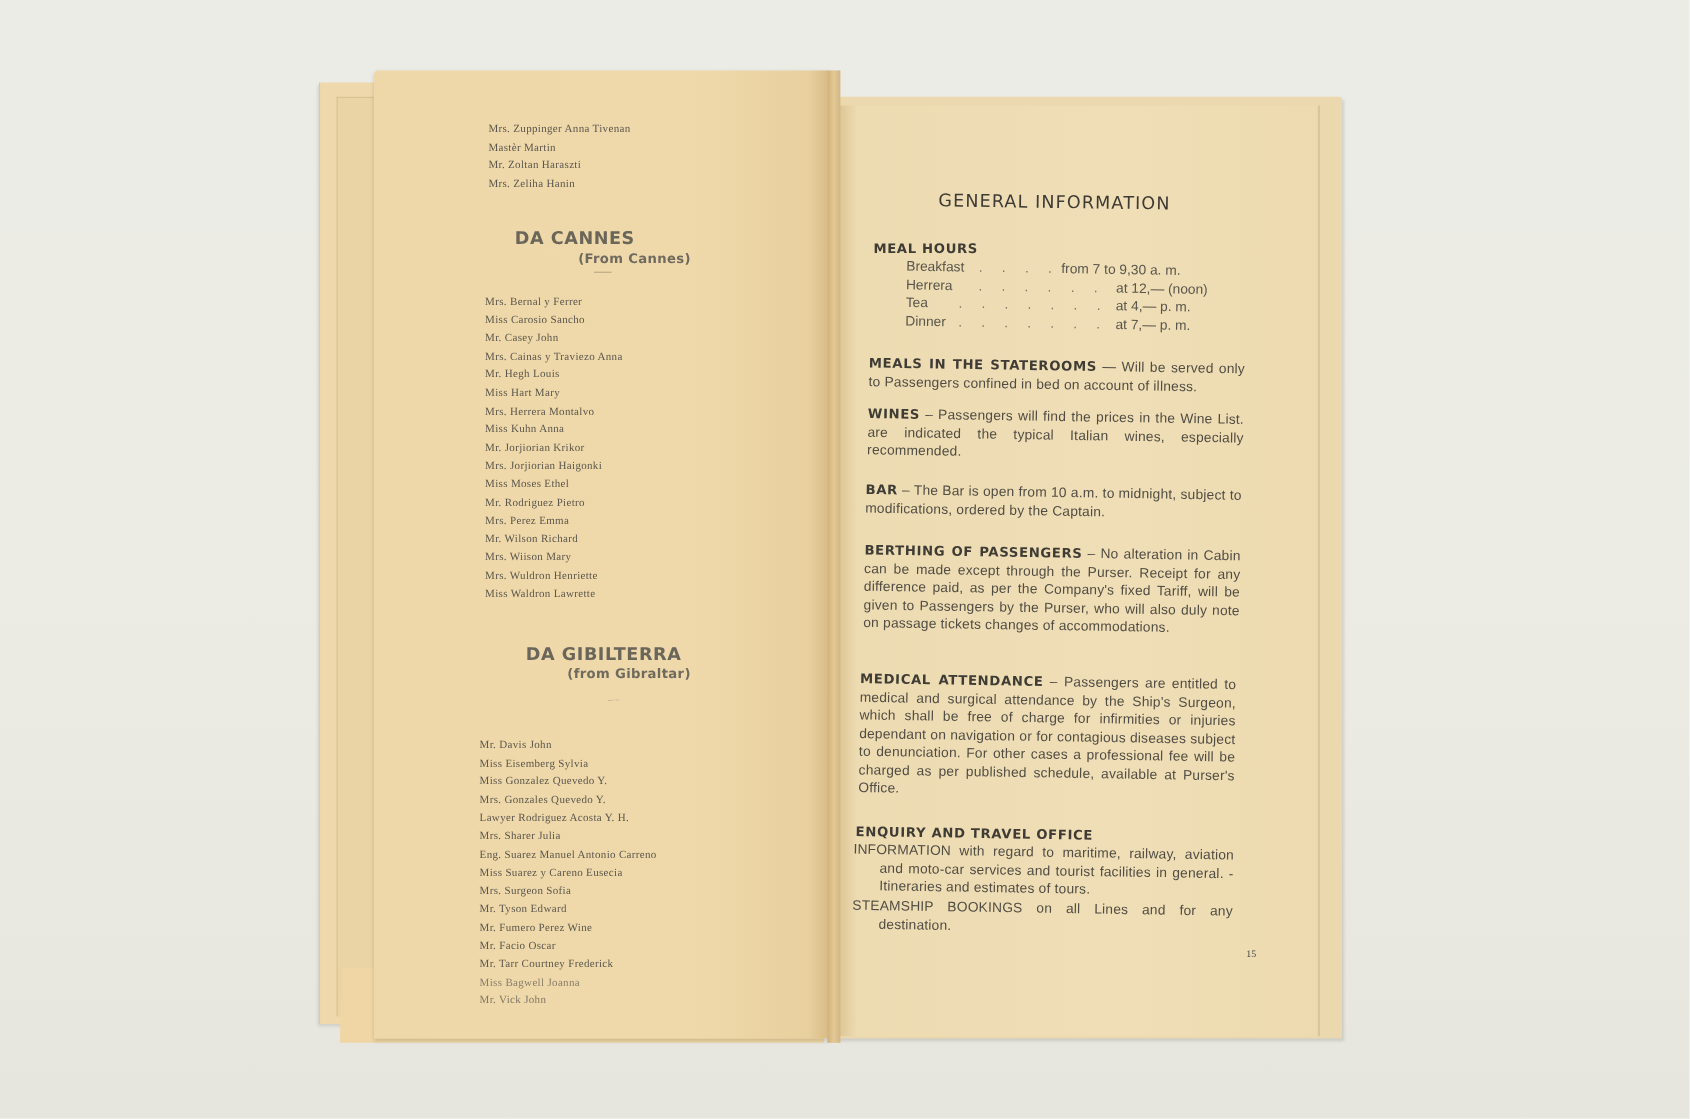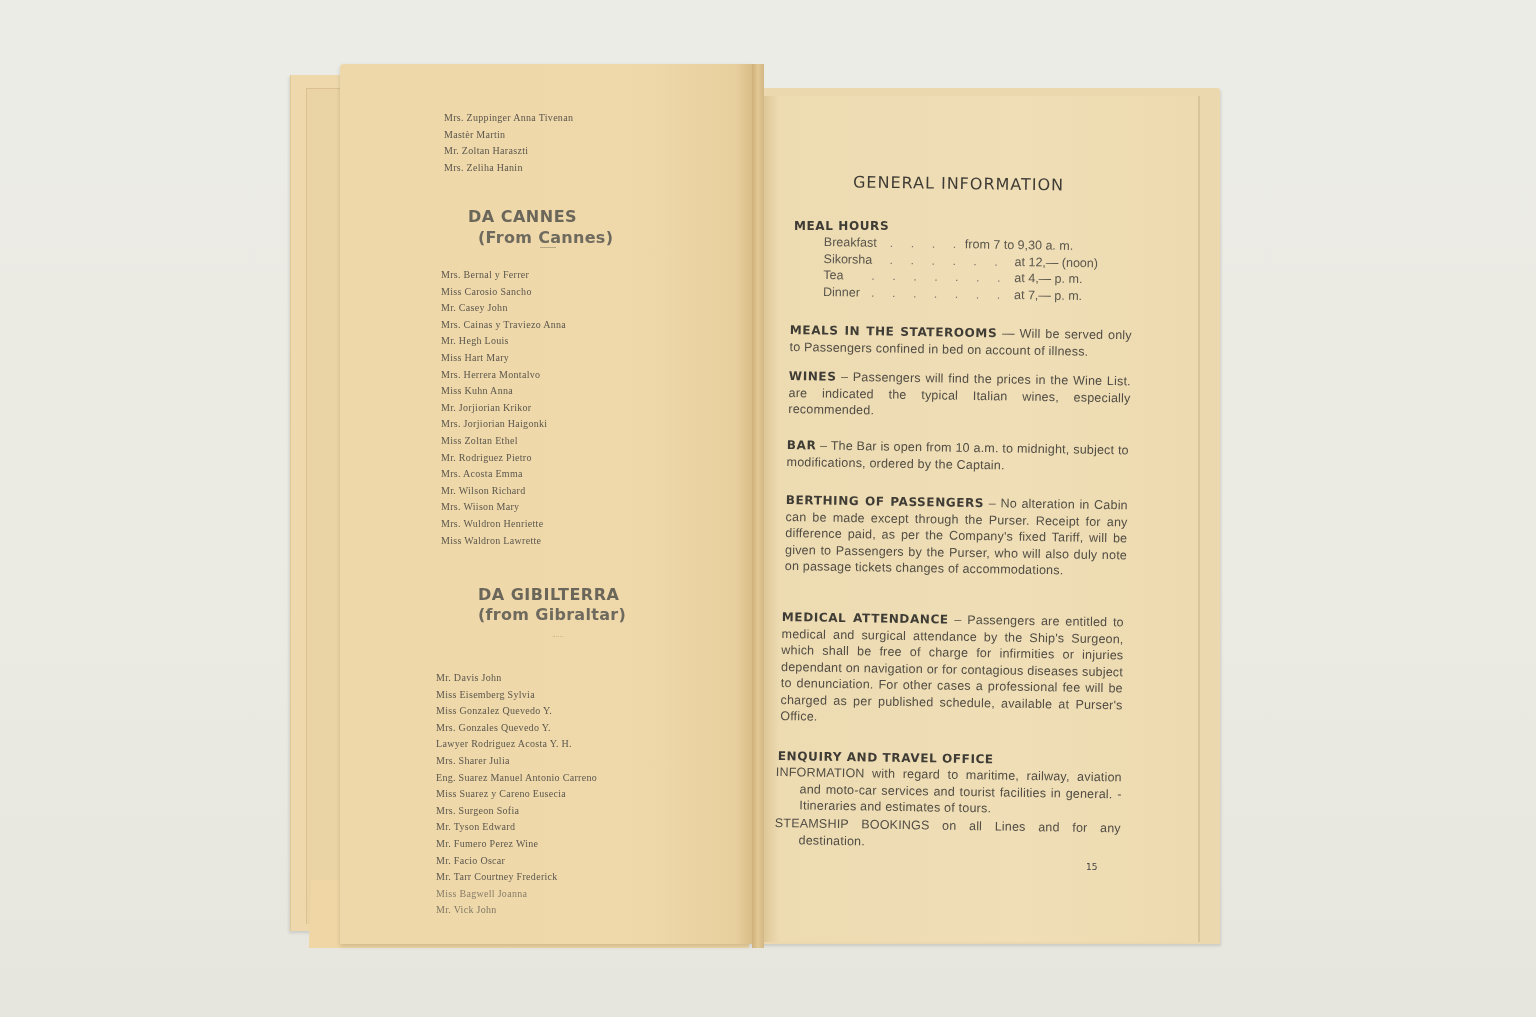--- a/index.html
+++ b/index.html
@@ -52,22 +52,22 @@
     .name-list { list-style:none; margin:0; padding:0; }
     .name-list li {
       font-size:10px; line-height:16.6px; color:#5b574d; letter-spacing:0.3px;
       white-space:nowrap;
     }
     .sec-title {
       font-family:"DejaVu Sans", sans-serif; font-weight:bold; font-size:16px;
       color:#6b665a; letter-spacing:0.5px; text-align:left;
     }
     .sec-sub {
-      font-family:"DejaVu Sans", sans-serif; font-weight:bold; font-size:16px;
-      color:#6f6a5e; text-align:left; letter-spacing:0.3px;
+      font-family:"DejaVu Sans", sans-serif; font-weight:bold; font-size:12px;
+      color:#6f6a5e; text-align:right; letter-spacing:0.3px;
     }
 
     
     .gi-title {
       font-family:"DejaVu Sans", sans-serif; font-size:16px; letter-spacing:1px;
       color:#3e3b34; font-weight:normal;
     }
     .rhead {
       font-family:"DejaVu Sans", sans-serif; font-weight:bold; font-size:12px;
       letter-spacing:0.6px; color:#3f3c35;
@@ -112,23 +112,23 @@
   <li>Mrs. Bernal y Ferrer</li>
   <li>Miss Carosio Sancho</li>
   <li>Mr. Casey John</li>
   <li>Mrs. Cainas y Traviezo Anna</li>
   <li>Mr. Hegh Louis</li>
   <li>Miss Hart Mary</li>
   <li>Mrs. Herrera Montalvo</li>
   <li>Miss Kuhn Anna</li>
   <li>Mr. Jorjiorian Krikor</li>
   <li>Mrs. Jorjiorian Haigonki</li>
-  <li>Miss Zoltan Ethel</li>
+  <li>Miss Moses Ethel</li>
   <li>Mr. Rodriguez Pietro</li>
-  <li>Mrs. Acosta Emma</li>
+  <li>Mrs. Perez Emma</li>
   <li>Mr. Wilson Richard</li>
   <li>Mrs. Wiison Mary</li>
   <li>Mrs. Wuldron Henriette</li>
   <li>Miss Waldron Lawrette</li>
 </ul>
 
 <div class="abs sec-title" style="left:478px; top:585px; width:150px;">DA GIBILTERRA</div>
 <div class="abs sec-sub" style="left:478px; top:605px; width:150px; font-weight:bold;">(from Gibraltar)</div>
 <div class="abs" style="left:553px; top:636px; width:10px; border-top:1px dotted #c8b894;"></div>
 
@@ -153,21 +153,21 @@
 <div class="abs gi-title" style="left:853px; top:174px; transform:rotate(0.8deg);">GENERAL INFORMATION</div>
 
 <div class="abs rhead" style="left:794px; top:219px;">MEAL HOURS</div>
 <div class="abs" style="left:824px; top:235px; width:300px; transform:rotate(0.9deg); transform-origin:left top;">
   <div class="meal-row">
     <span class="m-name">Breakfast</span>
     <span class="m-dots">. . . .</span>
     <span class="m-time" style="left:141px;">from 7 to  9,30 a. m.</span>
   </div>
   <div class="meal-row">
-    <span class="m-name">Sikorsha</span>
+    <span class="m-name">Herrera</span>
     <span class="m-dots">. . . . . .</span>
     <span class="m-time" style="left:191px;">at 12,— (noon)</span>
   </div>
   <div class="meal-row">
     <span class="m-name">Tea</span>
     <span class="m-dots" style="left:48px;">. . . . . . .</span>
     <span class="m-time" style="left:191px;">at  4,— p. m.</span>
   </div>
   <div class="meal-row">
     <span class="m-name">Dinner</span>
@@ -193,13 +193,13 @@
 </div>
 
 <div class="abs para rtext" style="left:782px; top:609px;">
   <span class="rhead">MEDICAL ATTENDANCE</span><span> – Passengers are entitled to medical and surgical attendance by the Ship's Surgeon, which shall be free of charge for infirmities or injuries dependant on navigation or for contagious diseases subject to denunciation. For other cases a professional fee will be charged as per published schedule, available at Purser's Office.</span>
 </div>
 
 <div class="abs rhead" style="left:778px; top:749px; transform:rotate(0.9deg); transform-origin:left top;">ENQUIRY AND TRAVEL OFFICE</div>
 <div class="abs rtext hang" style="left:776px; top:764px; width:322px; transform:rotate(0.9deg); transform-origin:left top;">INFORMATION with regard to maritime, railway, aviation and moto-car services and tourist facilities in general. - Itineraries and estimates of tours.</div>
 <div class="abs rtext hang" style="left:775px; top:815px; width:322px; transform:rotate(0.9deg); transform-origin:left top;">STEAMSHIP BOOKINGS on all Lines and for any destination.</div>
 
-<div class="abs page-num" style="left:1086px; top:862px;">15</div>
+<div class="abs page-num" style="left:1133px; top:862px;font-family:Liberation Serif, serif;">15</div>
 
 </body></html>

